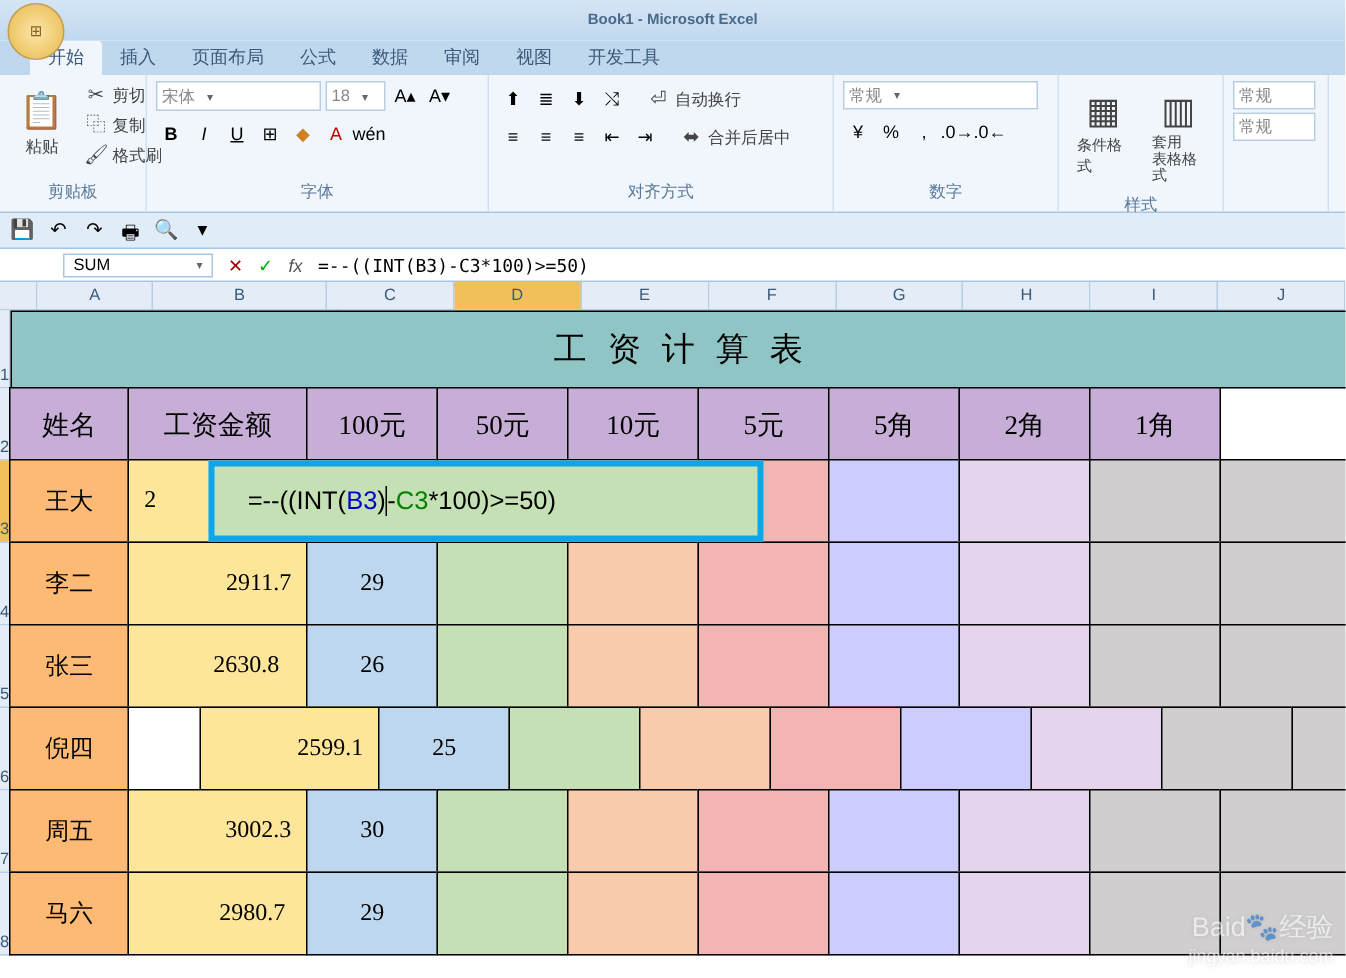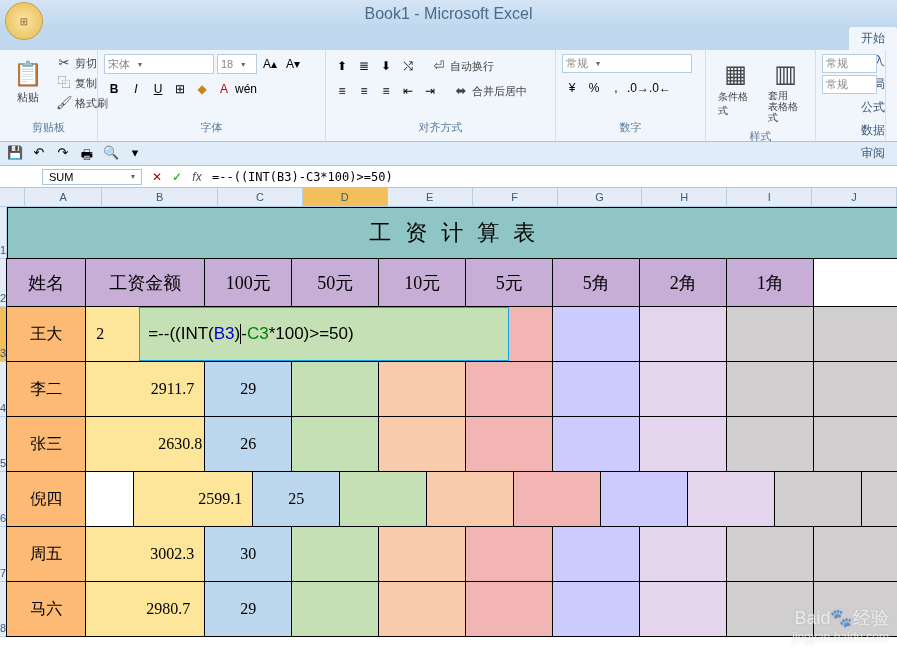--- a/index.html
+++ b/index.html
@@ -1,24 +1,24 @@
 <!DOCTYPE html>
 <html><head>
 <meta charset="utf-8">
 <style>
 * { margin: 0; padding: 0; box-sizing: border-box; font-family: "Microsoft YaHei", Arial, sans-serif; }
 body { background: #fff; width: 897px; height: 652px; overflow: hidden; position: relative; }
 
 
 .titlebar { height: 27px; background: linear-gradient(#d5e5f5, #c0d8ee); display: flex; align-items: center; justify-content: center; position: relative; }
 .office-button { position: absolute; left: 5px; top: 2px; width: 38px; height: 38px; background: radial-gradient(circle, #fbe6a8, #e8b84a); border-radius: 50%; border: 1px solid #c0a050; z-index: 10; display:flex; align-items:center; justify-content:center; font-size:10px; color:#8a6020;}
-.title-text { color: #4a6a8a; font-size: 16px; }
-
-
-.ribbon-tabs { height: 23px; background: #c0d8ee; display: flex; align-items: flex-end; padding-left: 20px; flex-direction: column; }
+.title-text { color: #4a6a8a; font-size: 10px; font-weight: bold; }
+
+
+.ribbon-tabs { height: 23px; background: #c0d8ee; display: flex; align-items: flex-end; padding-left: 20px; }
 .tab { padding: 3px 12px; font-size: 12px; color: #3a5a7a; cursor: pointer; }
 .tab.active { background: #f0f6fc; border-radius: 3px 3px 0 0; color: #3a5a7a; }
 
 
 .ribbon { height: 92px; background: #f0f6fc; border-bottom: 1px solid #a9c5e2; display: flex; }
 .ribbon-group { border-right: 1px solid #d0e0f0; padding: 4px 6px; display: flex; flex-direction: column; justify-content: space-between; position: relative; }
 .group-label { font-size: 11px; color: #5a7a9a; text-align: center; padding: 2px 0; }
 .group-content { flex: 1; display: flex; align-items: flex-start; gap: 3px; }
 .btn-col { display: flex; flex-direction: column; gap: 2px; }
 .rbtn { display: flex; align-items: center; gap: 3px; padding: 1px 3px; font-size: 11px; color: #444; cursor: pointer; white-space: nowrap; }
@@ -64,21 +64,21 @@
 .c-c { background: #bdd7ee; }
 .c-d { background: #c5e0b4; }
 .c-e { background: #f7cbac; }
 .c-f { background: #f3b4b4; }
 .c-g { background: #ccccff; }
 .c-h { background: #e5d5ec; }
 .c-i { background: #d0cece; }
 .c-j { background: #d0cece; }
 .hdr-cell { background: #c6aed6; font-size: 18px; }
 
-.active-edit { position: absolute; background: #c5e0b4; border: 1px solid #0ea5e9; font-family: "SimSun", monospace; font-size: 17px; display: flex; align-items: center; padding-left: 8px; z-index: 5; }
+.active-edit { position: absolute; background: #c5e0b4; border: 4px solid #0ea5e9; font-family: "SimSun", monospace; font-size: 17px; display: flex; align-items: center; padding-left: 22px; z-index: 5; }
 .active-edit .b3 { color: #0000d0; }
 .active-edit .c3 { color: #008000; }
 .active-edit .cursor-line { border-left: 1px solid #000; height: 20px; display:inline-block; vertical-align: middle; }
 
 .watermark { position: absolute; right: 8px; bottom: 8px; color: #fff; opacity: 0.6; font-size: 12px; text-align: right; text-shadow: 0 0 3px #aaa; }
 .watermark .wm-top { font-size: 18px; font-weight: 300; }
 
 
 .w-a {width: 80px;} .w-b {width: 120px;} .w-c {width: 88px;} .w-d {width: 88px;}
 .w-e {width: 88px;} .w-f {width: 88px;} .w-g {width: 88px;} .w-h {width: 88px;}
@@ -315,21 +315,21 @@
             <div class="cell c-d w-d"></div>
             <div class="cell c-e w-e"></div>
             <div class="cell c-f w-f"></div>
             <div class="cell c-g w-g"></div>
             <div class="cell c-h w-h"></div>
             <div class="cell c-i w-i"></div>
             <div class="cell c-j w-j"></div>
           </div>
           <div class="data-row">
             <div class="cell c-a w-a">张三</div>
-            <div class="cell c-b w-b" style="justify-content: flex-end; padding-right: 2px;">2630.8</div>
+            <div class="cell c-b w-b" style="justify-content: flex-end; padding-right: 18px;">2630.8</div>
             <div class="cell c-c w-c">26</div>
             <div class="cell c-d w-d"></div>
             <div class="cell c-e w-e"></div>
             <div class="cell c-f w-f"></div>
             <div class="cell c-g w-g"></div>
             <div class="cell c-h w-h"></div>
             <div class="cell c-i w-i"></div>
             <div class="cell c-j w-j"></div>
           </div>
           <div class="data-row">

